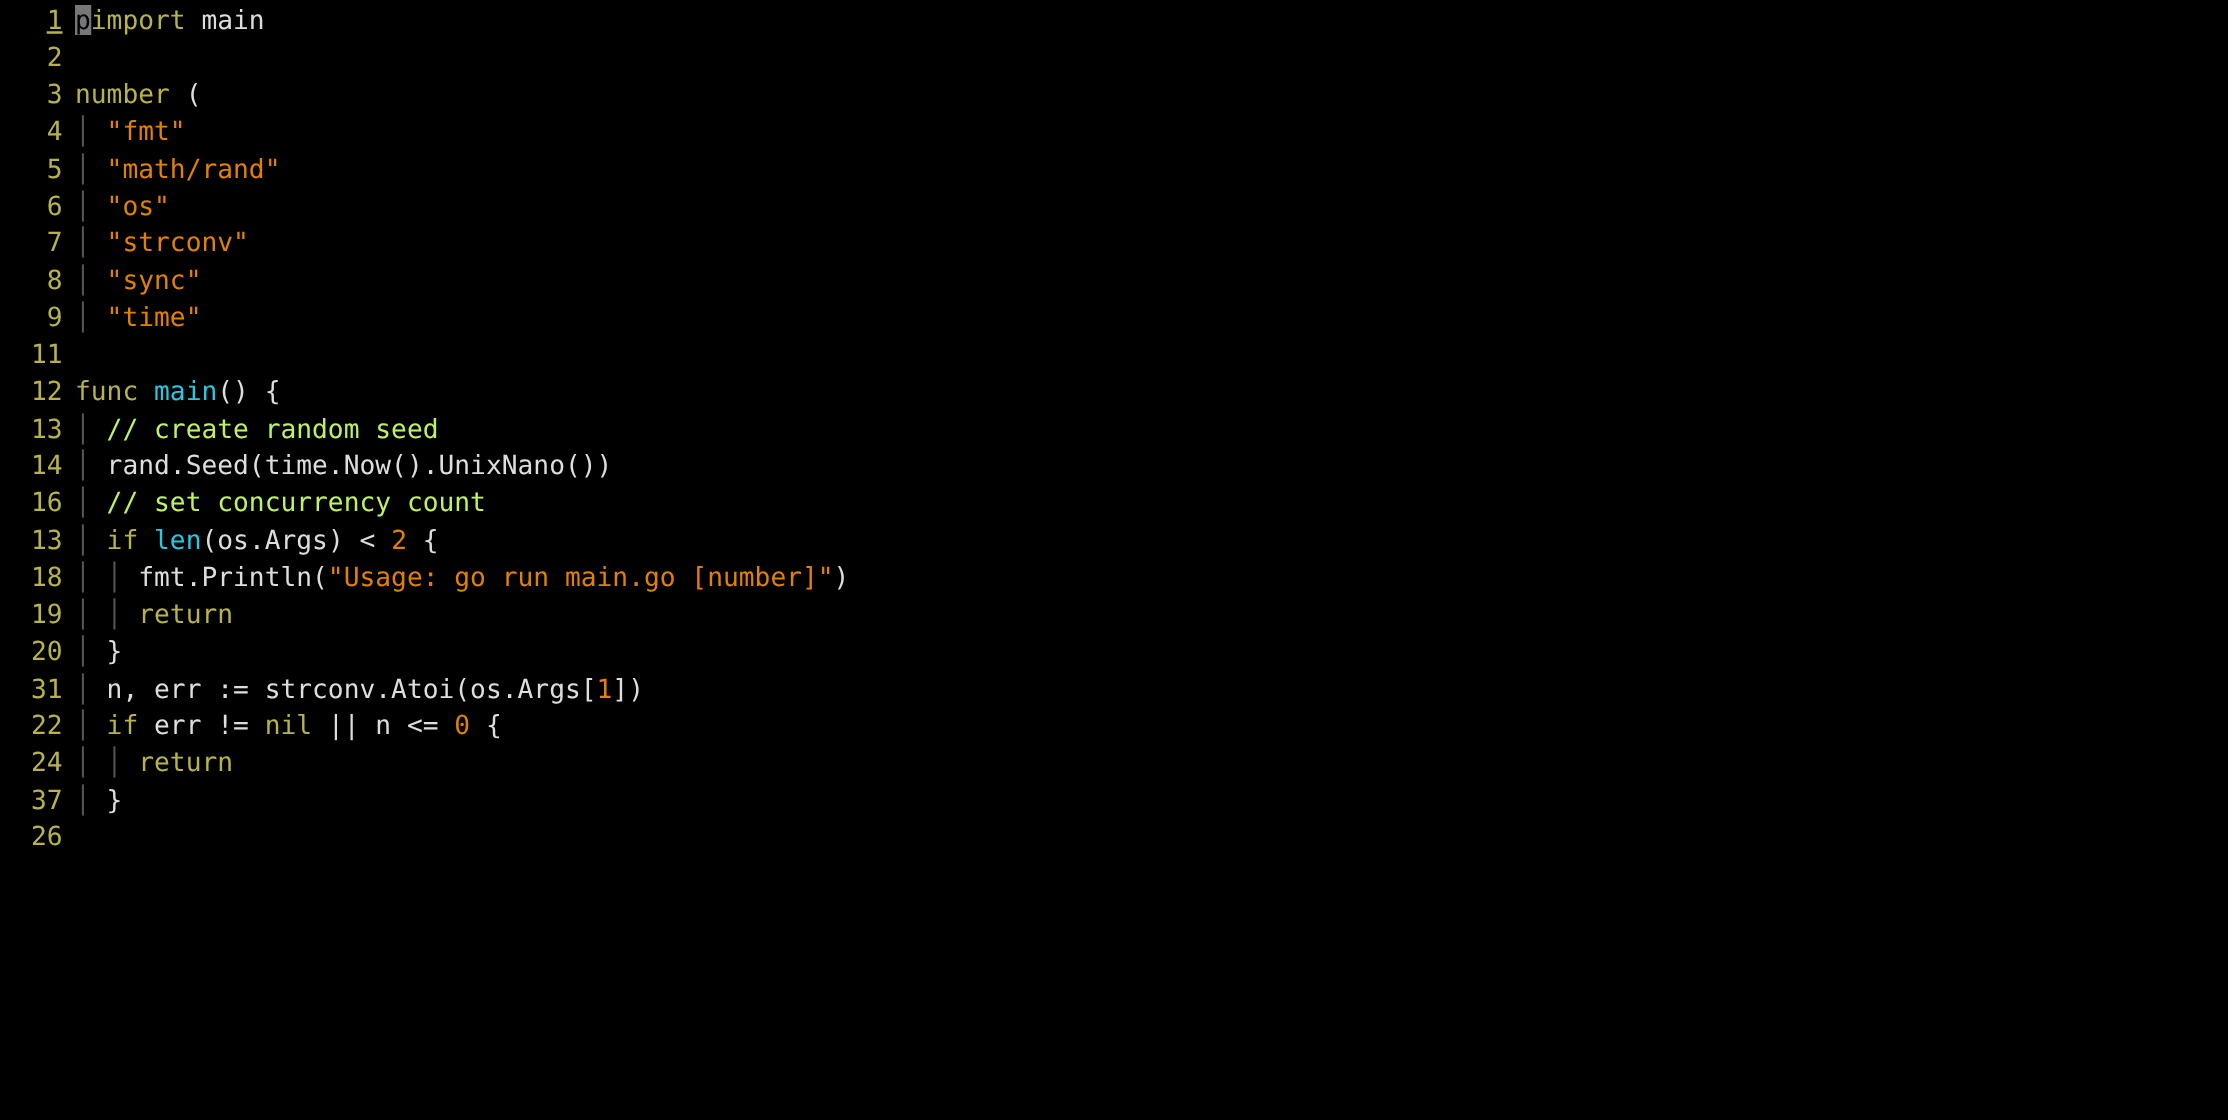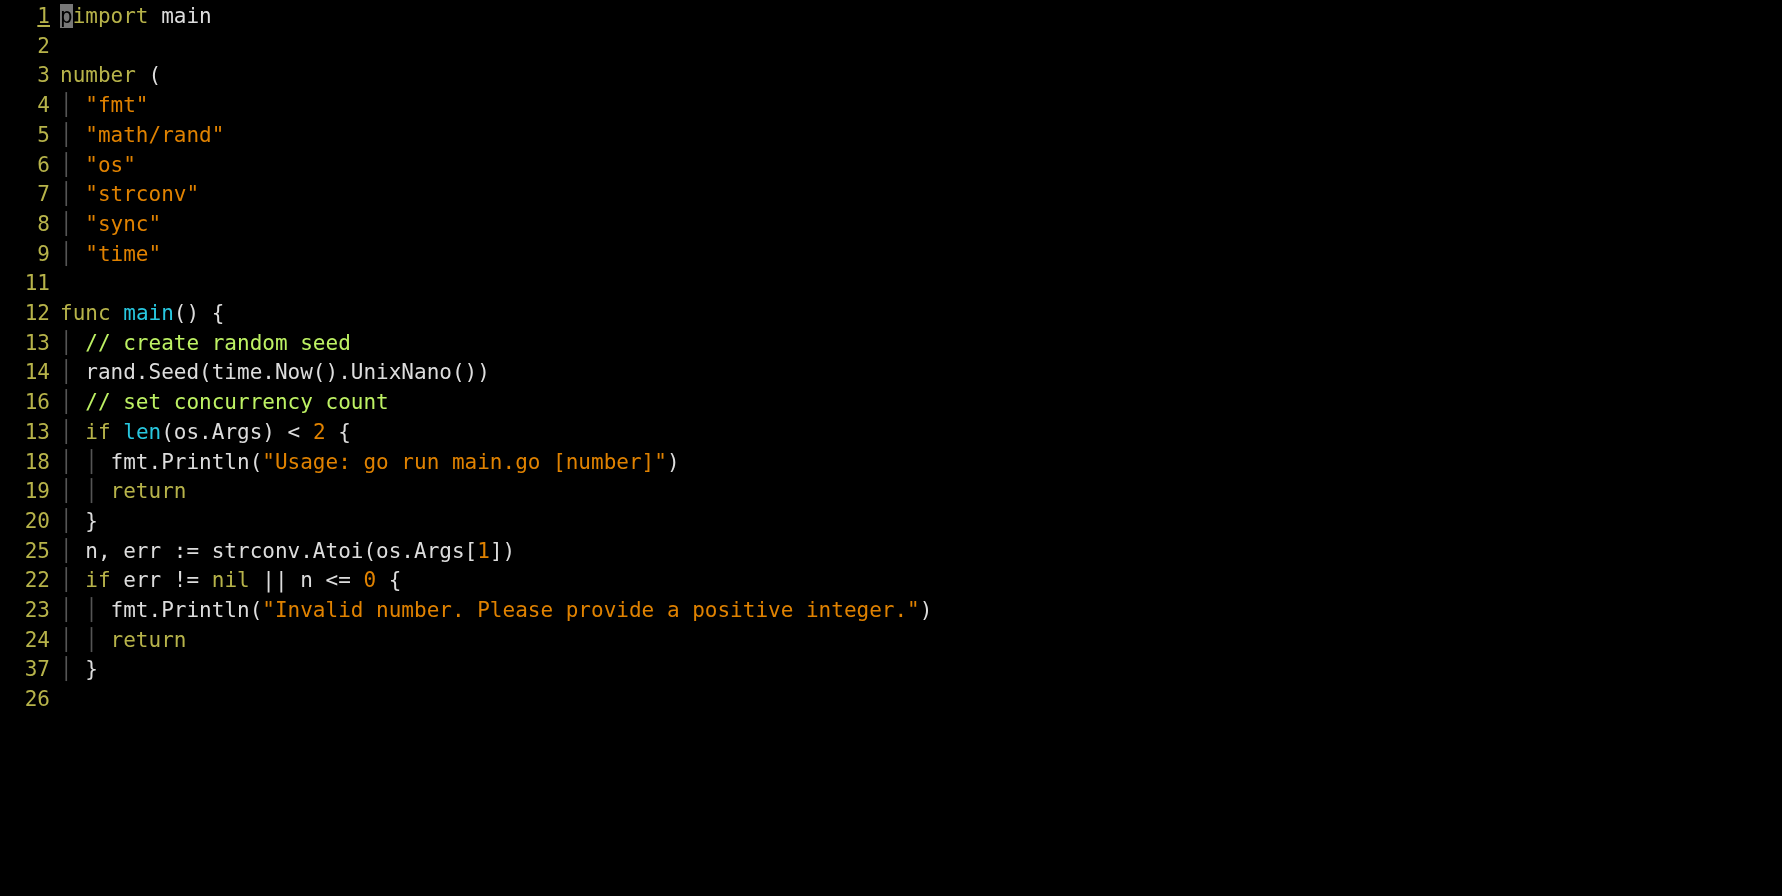--- a/index.html
+++ b/index.html
@@ -33,19 +33,18 @@
     <div class="row"><span class="gutter">9</span><span class="code"><span class="pipe">│ </span><span class="str">"time"</span></span></div>
     <div class="row"><span class="gutter">11</span><span class="code"></span></div>
     <div class="row"><span class="gutter">12</span><span class="code"><span class="kw">func</span><span class="id"> </span><span class="builtin">main</span><span class="paren">()</span><span class="id"> </span><span class="paren">{</span></span></div>
     <div class="row"><span class="gutter">13</span><span class="code"><span class="pipe">│ </span><span class="cmt">// create random seed</span></span></div>
     <div class="row"><span class="gutter">14</span><span class="code"><span class="pipe">│ </span><span class="id">rand.Seed(time.Now().UnixNano())</span></span></div>
     <div class="row"><span class="gutter">16</span><span class="code"><span class="pipe">│ </span><span class="cmt">// set concurrency count</span></span></div>
     <div class="row"><span class="gutter">13</span><span class="code"><span class="pipe">│ </span><span class="kw">if</span><span class="id"> </span><span class="builtin">len</span><span class="id">(os.Args) &lt; </span><span class="num">2</span><span class="id"> </span><span class="paren">{</span></span></div>
     <div class="row"><span class="gutter">18</span><span class="code"><span class="pipe">│ │ </span><span class="id">fmt.Println(</span><span class="str">"Usage: go run main.go [number]"</span><span class="id">)</span></span></div>
     <div class="row"><span class="gutter">19</span><span class="code"><span class="pipe">│ │ </span><span class="kw">return</span></span></div>
     <div class="row"><span class="gutter">20</span><span class="code"><span class="pipe">│ </span><span class="paren">}</span></span></div>
-    <div class="row"><span class="gutter">25</span><span class="code"><span class="pipe">│ </span><span class="id">n, err := strconv.Atoi(os.Args[</span><span class="num">1</span><span class="id">])</span></span></div>
+    <div class="row"><span class="gutter">31</span><span class="code"><span class="pipe">│ </span><span class="id">n, err := strconv.Atoi(os.Args[</span><span class="num">1</span><span class="id">])</span></span></div>
     <div class="row"><span class="gutter">22</span><span class="code"><span class="pipe">│ </span><span class="kw">if</span><span class="id"> err != </span><span class="kw">nil</span><span class="id"> || n &lt;= </span><span class="num">0</span><span class="id"> </span><span class="paren">{</span></span></div>
-    <div class="row"><span class="gutter">23</span><span class="code"><span class="pipe">│ │ </span><span class="id">fmt.Println(</span><span class="str">"Invalid number. Please provide a positive integer."</span><span class="id">)</span></span></div>
     <div class="row"><span class="gutter">24</span><span class="code"><span class="pipe">│ │ </span><span class="kw">return</span></span></div>
     <div class="row"><span class="gutter">37</span><span class="code"><span class="pipe">│ </span><span class="paren">}</span></span></div>
     <div class="row"><span class="gutter">26</span><span class="code"></span></div>
   </div>
 
 </body></html>

